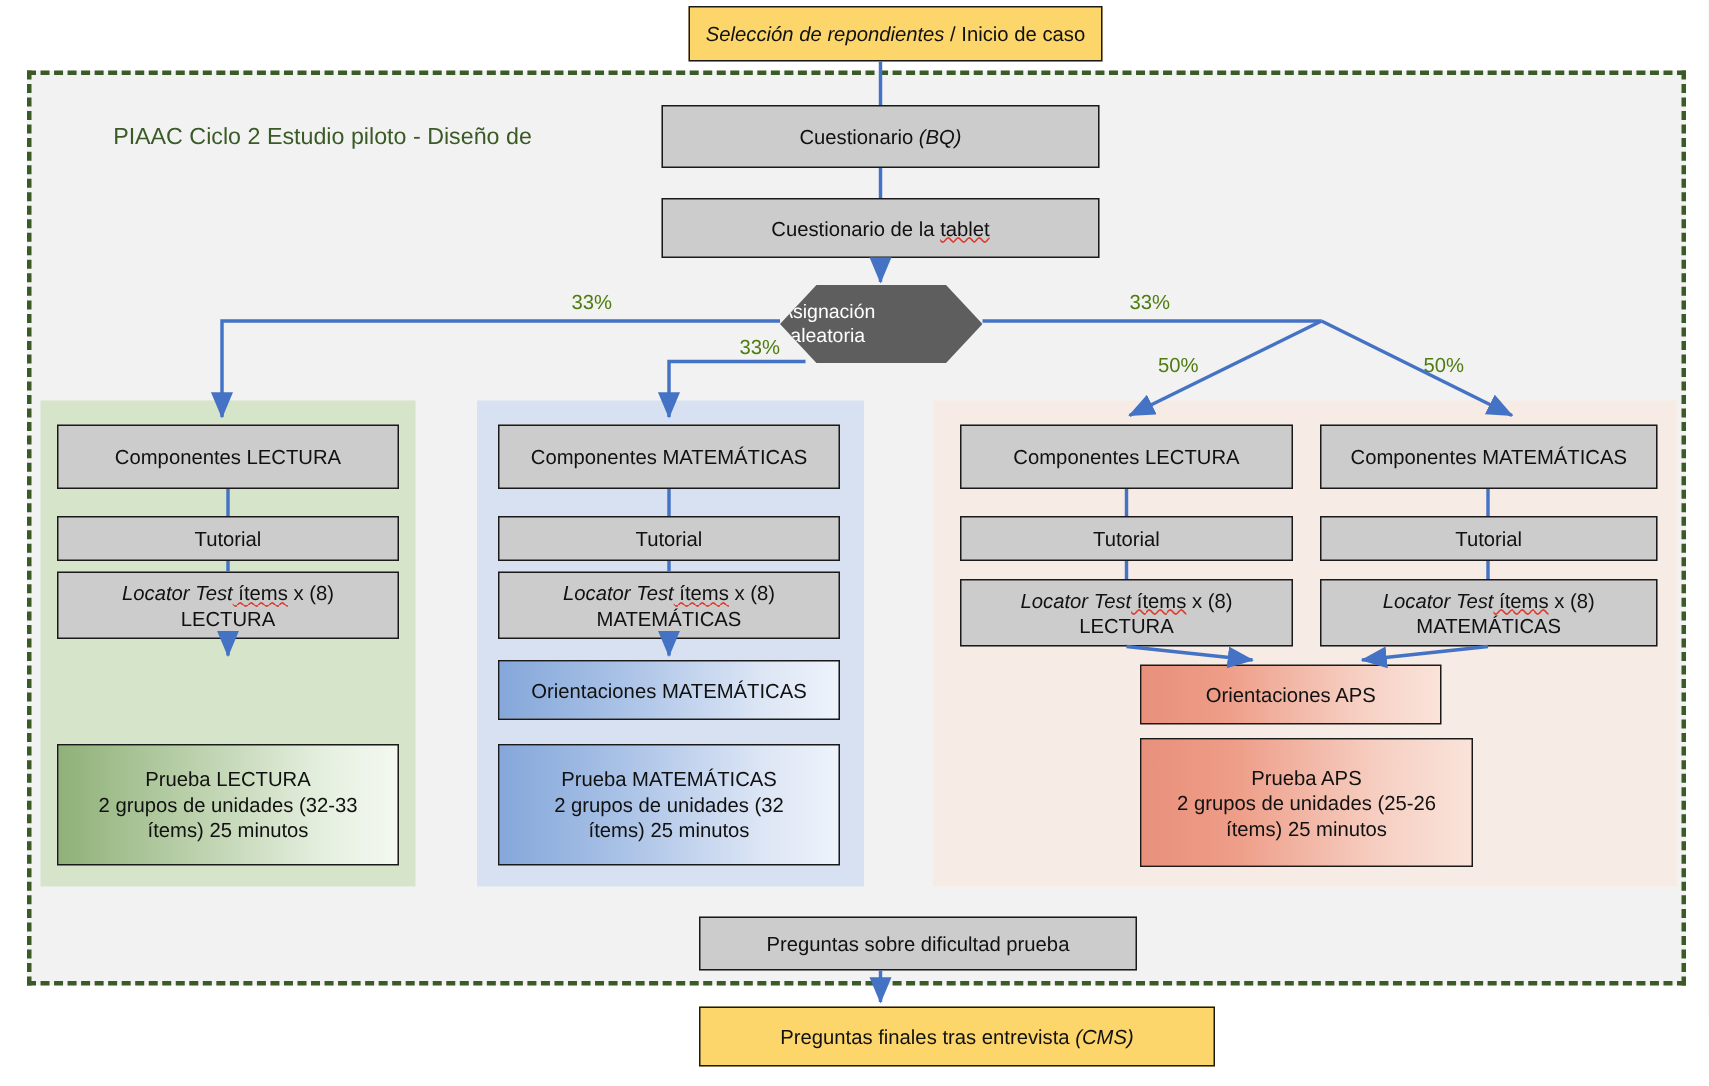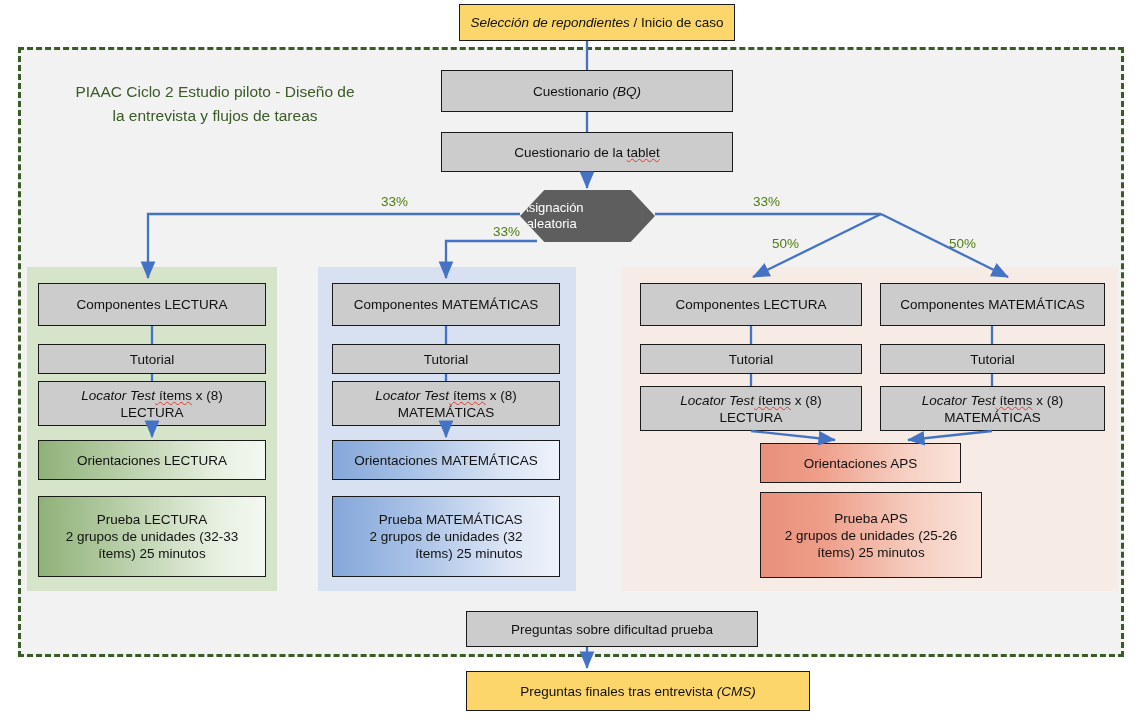--- a/index.html
+++ b/index.html
@@ -26,21 +26,21 @@
   .node{
     position:absolute;box-sizing:border-box;
     border:1.2px solid #1a1a1a;
     display:flex;align-items:center;justify-content:center;
     text-align:center;font-size:13.5px;color:#111;line-height:17px;
     padding:2px 6px;
   }
   .node-gray{background:#cccccc;}
   .node-yellow{background:#fcd66a;}
   .node-green{background:linear-gradient(to right,#8fb178 0%,#b9cfa9 38%,#e5efdf 78%,#f4f8f1 100%);}
-  .node-blue{background:linear-gradient(to right,#85a7da 0%,#a8c1e6 35%,#dde6f5 78%,#eef3fb 100%);text-align:right;}
+  .node-blue{background:linear-gradient(to right,#85a7da 0%,#a8c1e6 35%,#dde6f5 78%,#eef3fb 100%);}
   .node-red{background:linear-gradient(to right,#e8907b 0%,#ee9d88 28%,#f6cfc2 72%,#fae3da 100%);}
 
   .node em{font-style:italic;}
   .sp{ 
     text-decoration:underline;
     text-decoration-style:wavy;
     text-decoration-color:#e03a2f;
     text-decoration-thickness:1px;
     text-underline-offset:1px;
   }
@@ -71,21 +71,20 @@
 <div id="stage">
 
   <div class="dashed-container"></div>
 
   <div class="panel panel-green" style="left:27px;top:267px;width:250px;height:324px;"></div>
   <div class="panel panel-blue" style="left:318px;top:267px;width:258px;height:324px;"></div>
   <div class="panel panel-peach" style="left:622px;top:267px;width:496px;height:324px;"></div>
 
   <div class="diagram-title">
     <div>PIAAC Ciclo 2 Estudio piloto - Diseño de</div>
-    <div>la entrevista y flujos de tareas</div>
   </div>
 
   <div class="node node-yellow" style="left:459px;top:4px;width:276px;height:37px;">
     <span><em>Selección de repondientes</em><span> / Inicio de caso</span></span>
   </div>
 
   <div class="node node-gray" style="left:441px;top:70px;width:292px;height:42px;">
     <span><span>Cuestionario </span><em>(BQ)</em></span>
   </div>
 
@@ -104,23 +103,20 @@
     <span>Componentes LECTURA</span>
   </div>
   <div class="node node-gray" style="left:38px;top:344px;width:228px;height:30px;">
     <span>Tutorial</span>
   </div>
   <div class="node node-gray" style="left:38px;top:381px;width:228px;height:45px;">
     <span>
       <em>Locator Test</em><span class="sp"> ítems</span><span> x (8)</span><br>
       <span>LECTURA</span>
     </span>
-  </div>
-  <div class="node node-green" style="left:38px;top:440px;width:228px;height:40px;">
-    <span>Orientaciones LECTURA</span>
   </div>
   <div class="node node-green" style="left:38px;top:496px;width:228px;height:81px;">
     <span>
       <span>Prueba LECTURA</span><br>
       <span>2 grupos de unidades (32-33</span><br>
       <span>ítems) 25 minutos</span>
     </span>
   </div>
 
   <div class="node node-gray" style="left:332px;top:283px;width:228px;height:43px;">

